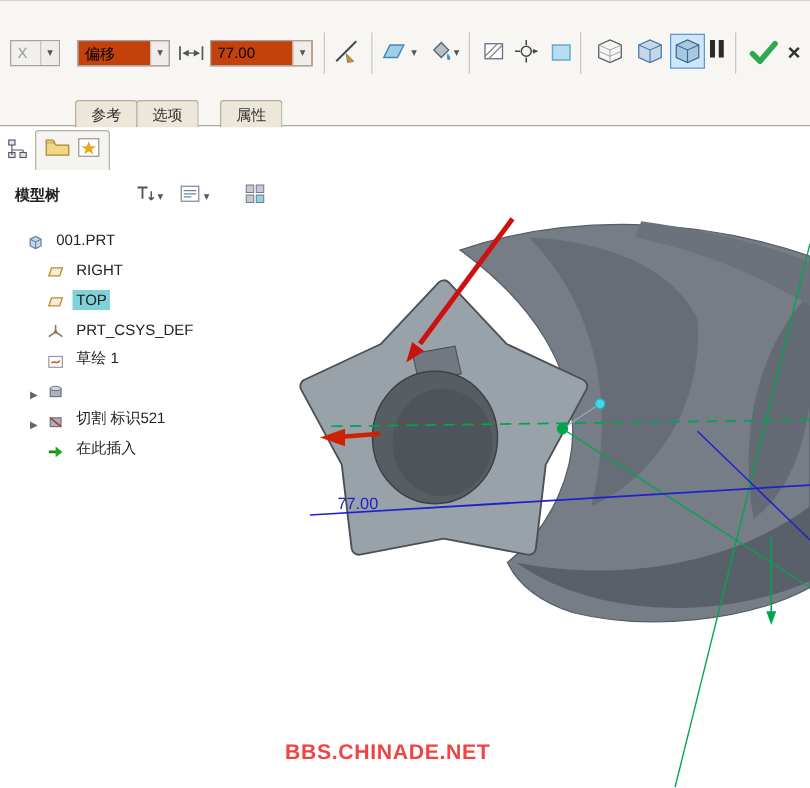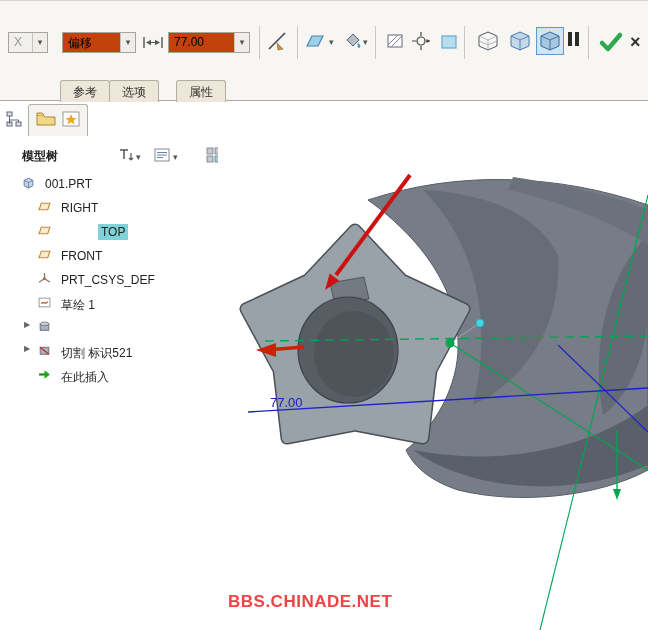--- a/index.html
+++ b/index.html
@@ -31,32 +31,32 @@
     background:#ece7d9; border:1px solid #b3ae9f; border-bottom:none;
     border-radius:3px 3px 0 0; font-size:12px; color:#333; }
 
   
   .treepanel { position:absolute; left:0; top:102px; width:218px; height:528px;
     background:#fff; }
   .navtabs { position:absolute; left:28px; top:2px; width:60px; height:32px;
     background:#f5f4f1; border:1px solid #b5b1a8; border-bottom:none;
     border-radius:3px 3px 0 0; display:flex; align-items:center; justify-content:center; gap:6px; }
   .hier { position:absolute; left:5px; top:8px; }
-  .treeheader { position:absolute; left:14px; top:40px; width:218px; height:28px; }
+  .treeheader { position:absolute; left:4px; top:40px; width:218px; height:28px; }
   .treetitle { position:absolute; left:8px; top:6px; font-size:12px; font-weight:bold; color:#222; }
   .hicon { position:absolute; top:5px; }
   .treebody { position:absolute; left:0; top:74px; width:218px; }
-  .trow { display:flex; align-items:flex-start; height:24px; font-size:12px; color:#222;
+  .trow { display:flex; align-items:flex-end; height:24px; font-size:12px; color:#222;
     padding-left:24px; cursor:default; white-space:nowrap; }
   .trow.root { padding-left:8px; }
   .trow .tw { width:14px; font-size:8px; color:#666; flex:0 0 14px; }
   .trow.noexp .tw { visibility:hidden; }
   .trow .ticon { width:16px; height:13px; margin-right:4px; flex:0 0 16px; }
   .trow .tlabel { padding:1px 3px; }
-  .trow .tlabel.sel { background:#7fd2d8;margin-left:40px; }
+  .trow .tlabel.sel { background:#7fd2d8; }
 
   
   .viewport { position:absolute; left:218px; top:102px; width:430px; height:528px;
     background:#fff; }
   .scene { position:absolute; left:0; top:0; }
   .callout { position:absolute; left:135px; top:36px; width:104px; height:38px;
     border:2px solid #cc1111; background:#fff; color:#cc1111; font-size:16px;
     display:flex; align-items:center; justify-content:center; letter-spacing:1px; }
   .watermark { position:absolute; left:10px; top:490px; color:#ef4444;
     font-size:17px; font-weight:bold; letter-spacing:0.5px; }
@@ -262,29 +262,20 @@
       <div class="trow noexp">
         <span class="tw">▶</span>
         <span class="ticon">
           <svg width="13" height="13" viewBox="0 0 12 12">
               <path d="M3,3 L11,3 L9,9 L1,9 Z" fill="#f6ecd0" stroke="#c08838" stroke-width="1"></path>
             </svg>
         </span>
         <span class="tlabel sel">TOP</span>
       </div>
 
-      <div class="trow noexp">
-        <span class="tw">▶</span>
-        <span class="ticon">
-          <svg width="13" height="13" viewBox="0 0 12 12">
-              <path d="M3,3 L11,3 L9,9 L1,9 Z" fill="#f6ecd0" stroke="#c08838" stroke-width="1"></path>
-            </svg>
-        </span>
-        <span class="tlabel">FRONT</span>
-      </div>
 
       <div class="trow noexp">
         <span class="tw">▶</span>
         <span class="ticon">
           <svg width="13" height="13" viewBox="0 0 12 12">
               <path d="M6,6 L6,1 M6,6 L1,9.5 M6,6 L11,9.5" stroke="#777" stroke-width="1.1" fill="none"></path>
               <circle cx="6" cy="6" r="1.3" fill="#d06030"></circle>
             </svg>
         </span>
         <span class="tlabel">PRT_CSYS_DEF</span>

